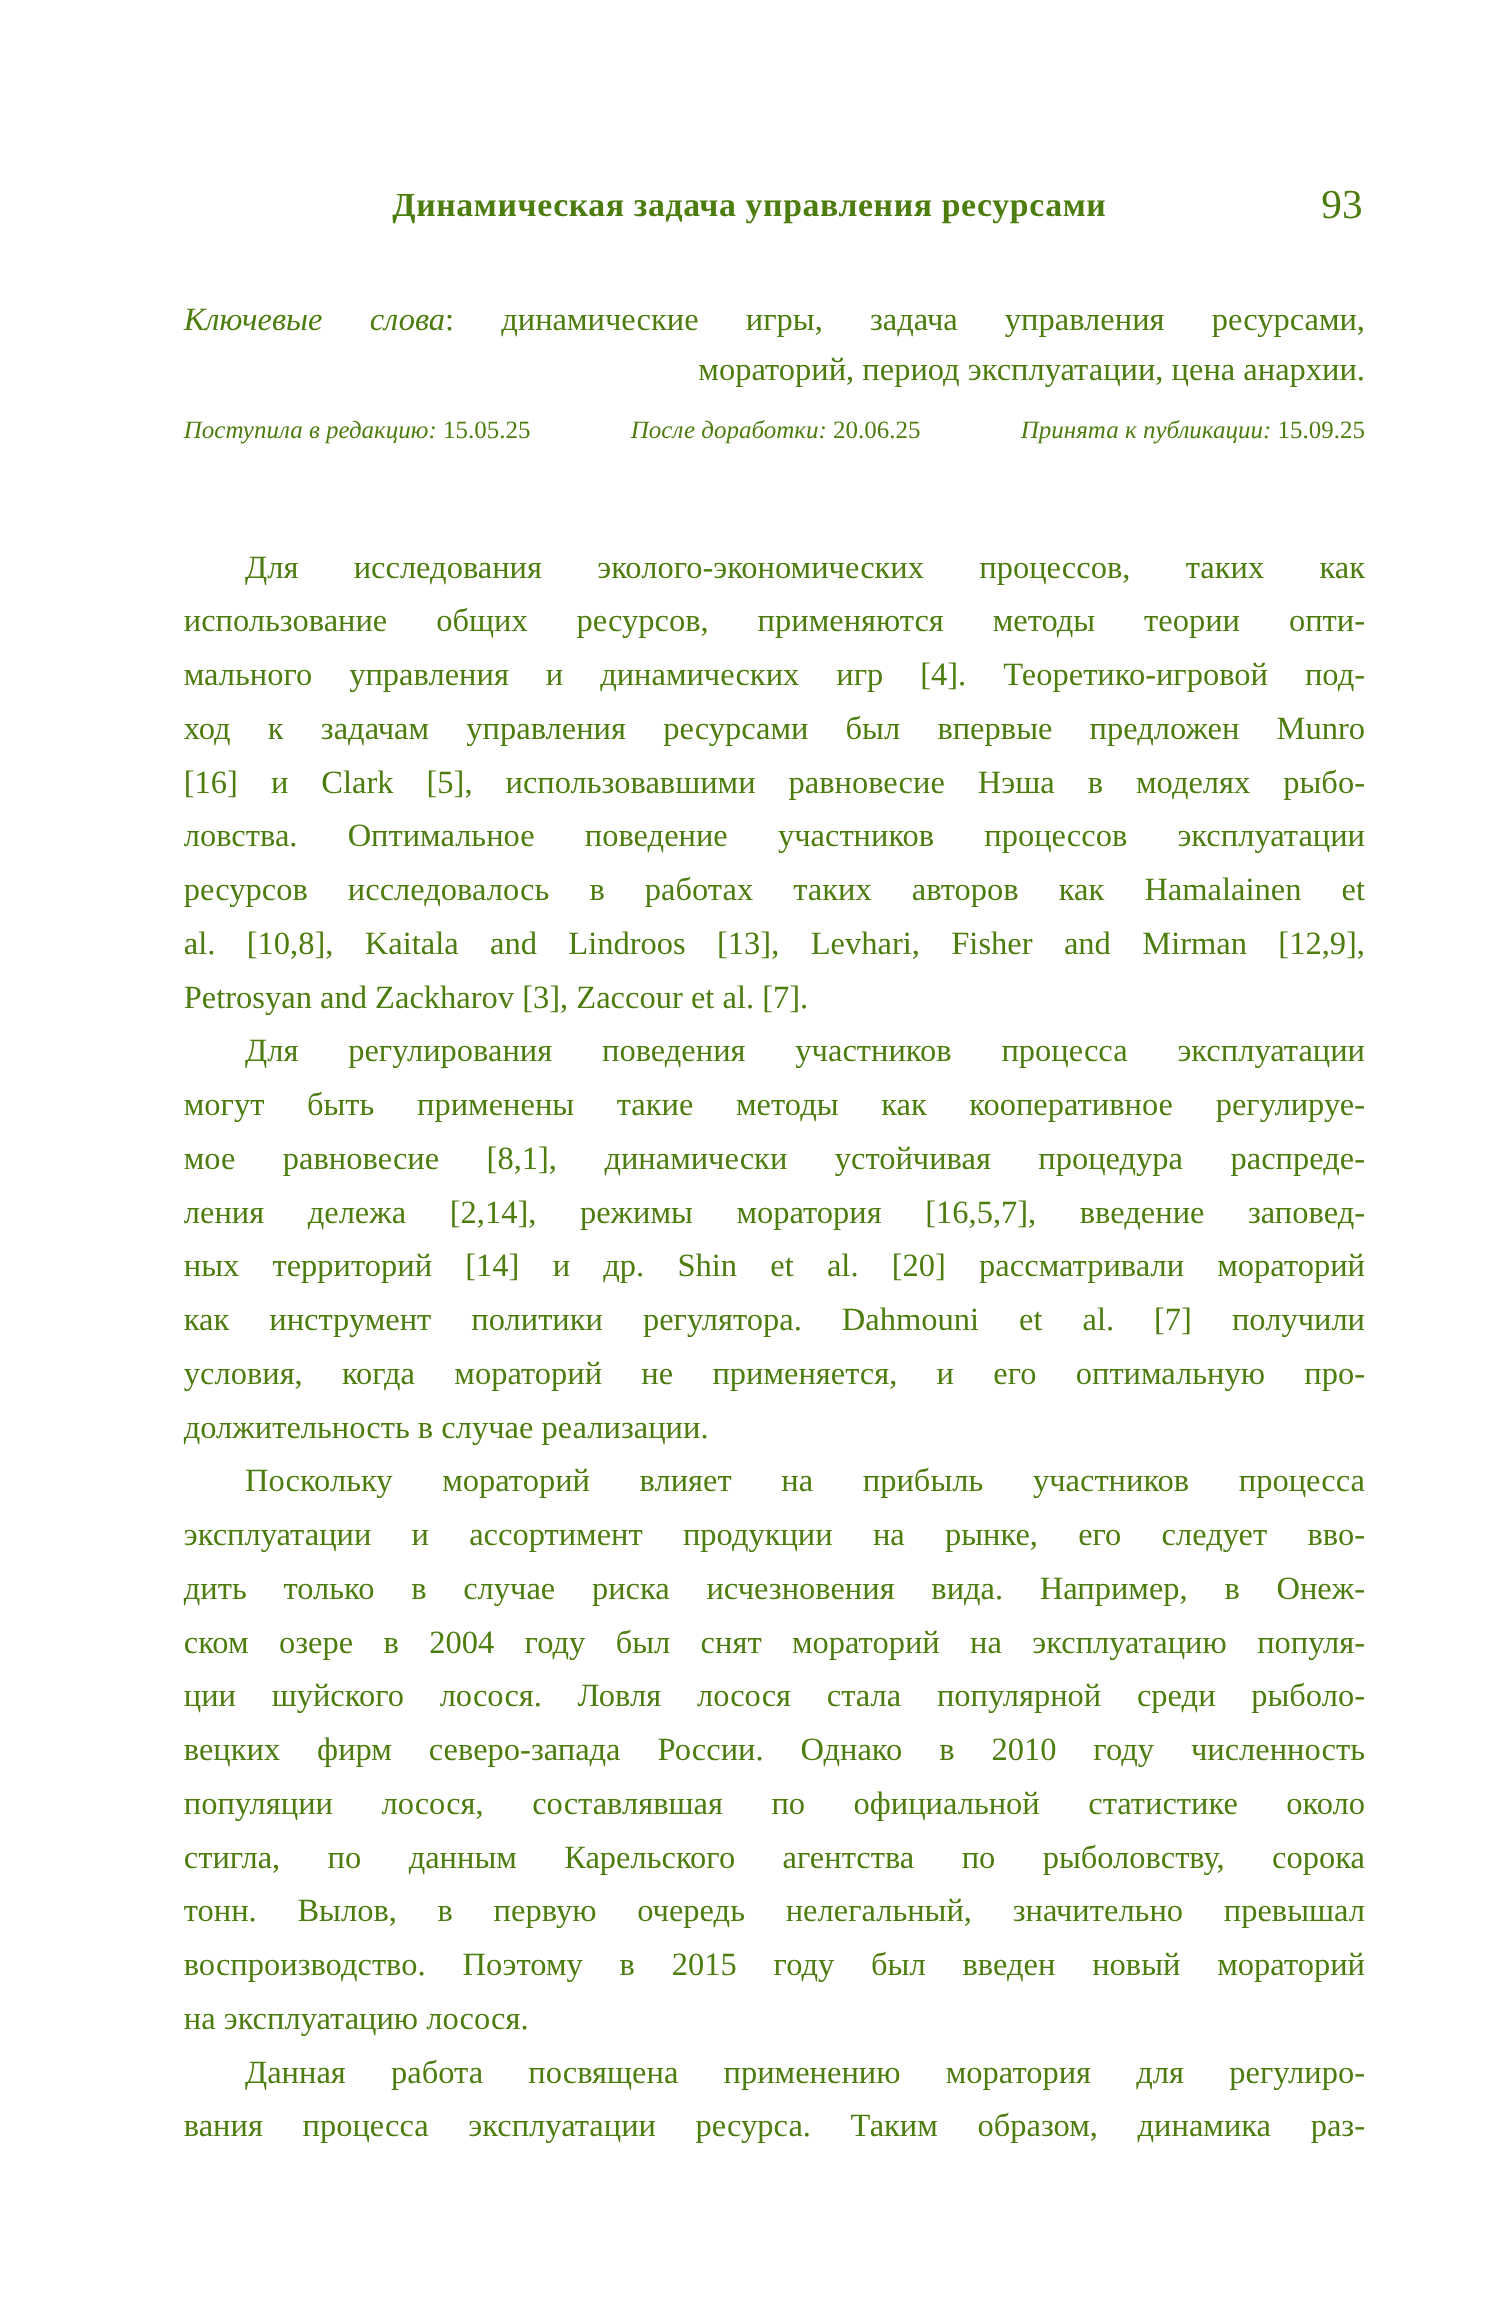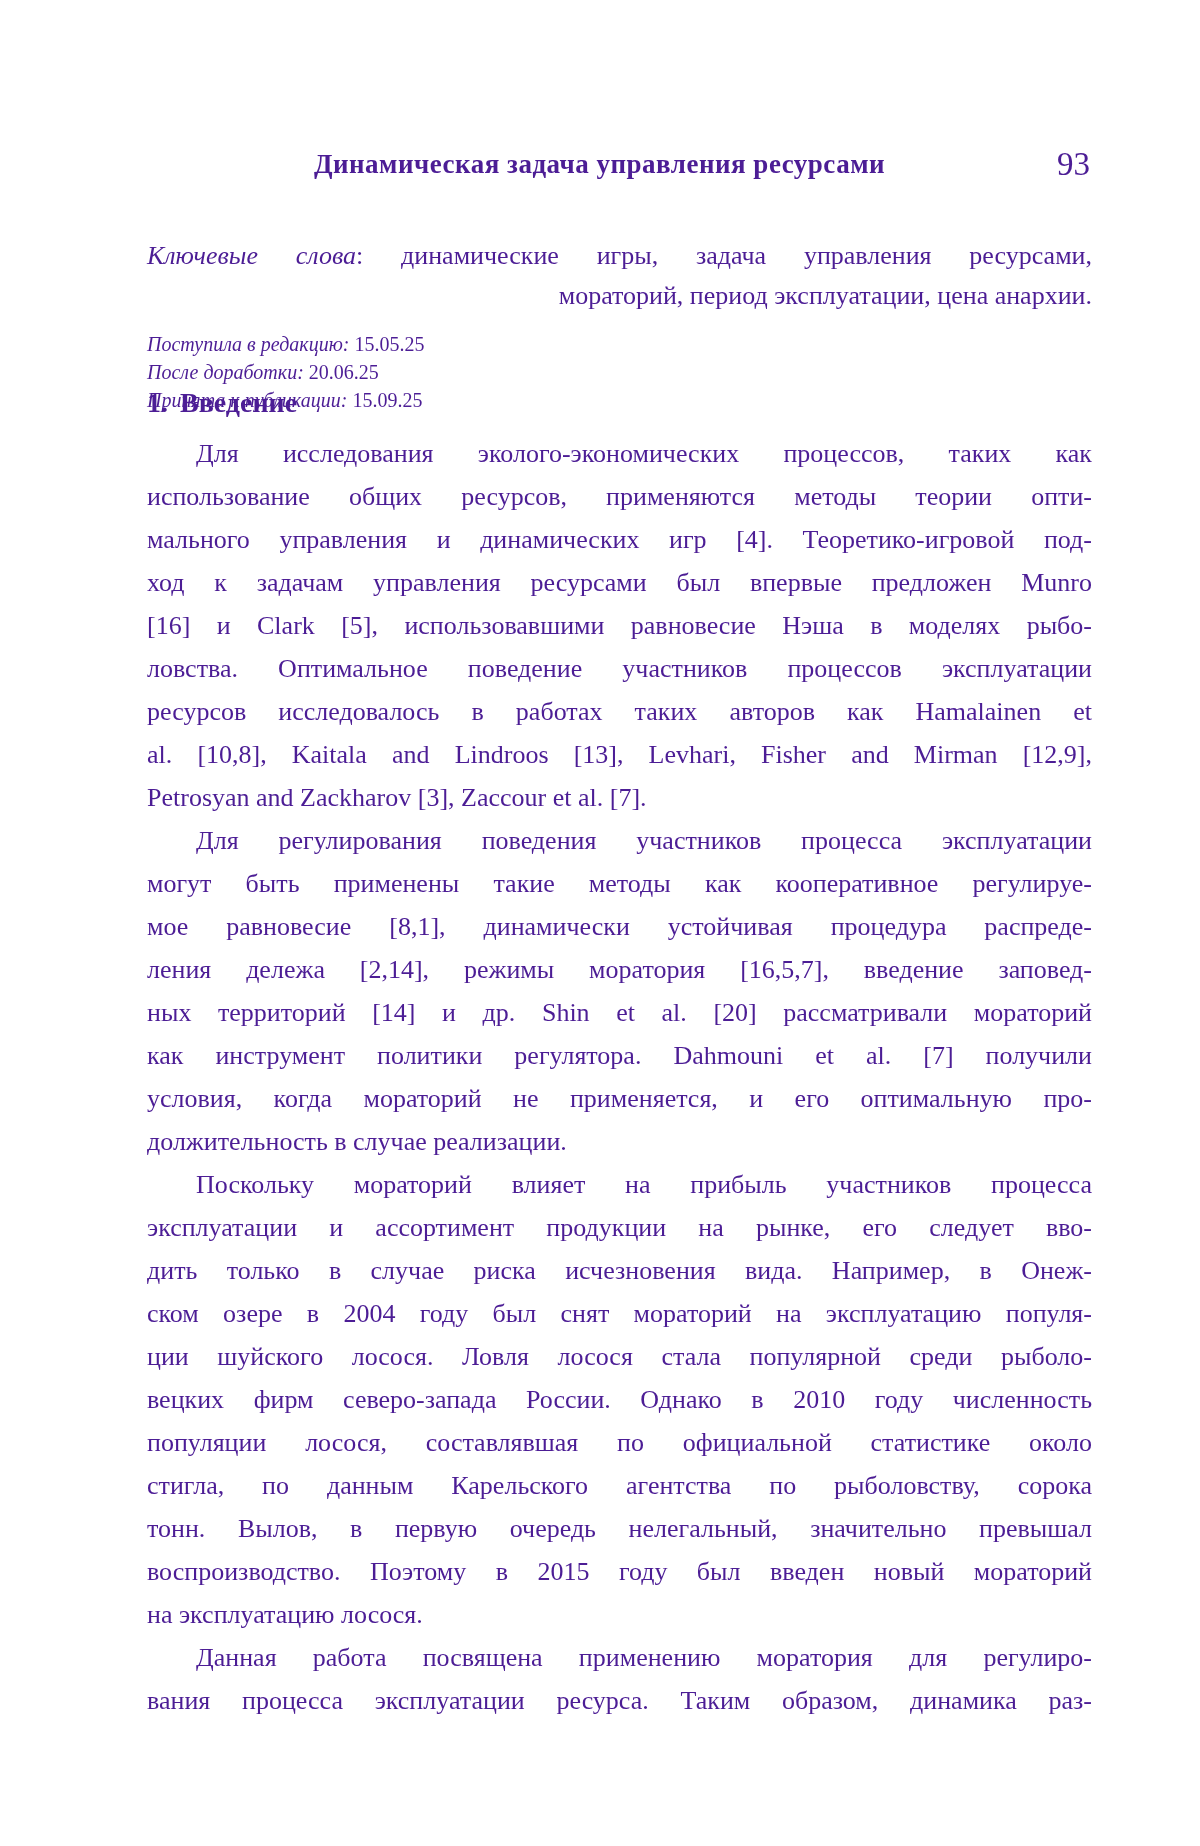--- a/index.html
+++ b/index.html
@@ -1,21 +1,21 @@
 <!DOCTYPE html>
 <html lang="ru"><head>
 <meta charset="utf-8">
 <style>
   html, body { margin: 0; padding: 0; background: #e8e8e8; }
   .page {
     position: relative;
     width: 1200px;
     height: 1846px;
     background: #ffffff;
-    color: #4c1d95;
+    color: #4d7c0f;
     font-family: "Liberation Serif", "DejaVu Serif", serif;
     margin: 0 auto;
     overflow: hidden;
   }
   .content {
     position: absolute;
     left: 147px;
     top: 0;
     width: 945px;
     height: 100%;
@@ -59,21 +59,20 @@
   
   .submission {
     position: absolute;
     top: 330px;
     left: 0;
     width: 100%;
     font-size: 20px;
     line-height: 28px;
     display: flex;
     justify-content: space-between;
-    flex-direction: column;
   }
   .submission .seg { white-space: nowrap; }
   
   .section-heading {
     position: absolute;
     top: 385px;
     left: 0;
     width: 100%;
     font-size: 28px;
     font-weight: bold;
@@ -112,23 +111,20 @@
       <div class="kw-line1"><span class="italic">Ключевые слова</span><span>: динамические игры, задача управления ресурсами,</span></div>
       <div class="kw-line2">мораторий, период эксплуатации, цена анархии.</div>
     </div>
 
     <div class="submission">
       <span class="seg"><span class="italic">Поступила в редакцию:</span> <span>15.05.25</span></span>
       <span class="seg"><span class="italic">После доработки:</span> <span>20.06.25</span></span>
       <span class="seg"><span class="italic">Принята к публикации:</span> <span>15.09.25</span></span>
     </div>
 
-    <div class="section-heading">
-      <span class="sec-num">1.</span><span>Введение</span>
-    </div>
 
     <div class="body-text">
         <div class="line indent">Для исследования эколого-экономических процессов, таких как</div>
         <div class="line">использование общих ресурсов, применяются методы теории опти-</div>
         <div class="line">мального управления и динамических игр [4]. Теоретико-игровой под-</div>
         <div class="line">ход к задачам управления ресурсами был впервые предложен Munro</div>
         <div class="line">[16] и Clark [5], использовавшими равновесие Нэша в моделях рыбо-</div>
         <div class="line">ловства. Оптимальное поведение участников процессов эксплуатации</div>
         <div class="line">ресурсов исследовалось в работах таких авторов как Hamalainen et</div>
         <div class="line">al. [10,8], Kaitala and Lindroos [13], Levhari, Fisher and Mirman [12,9],</div>

